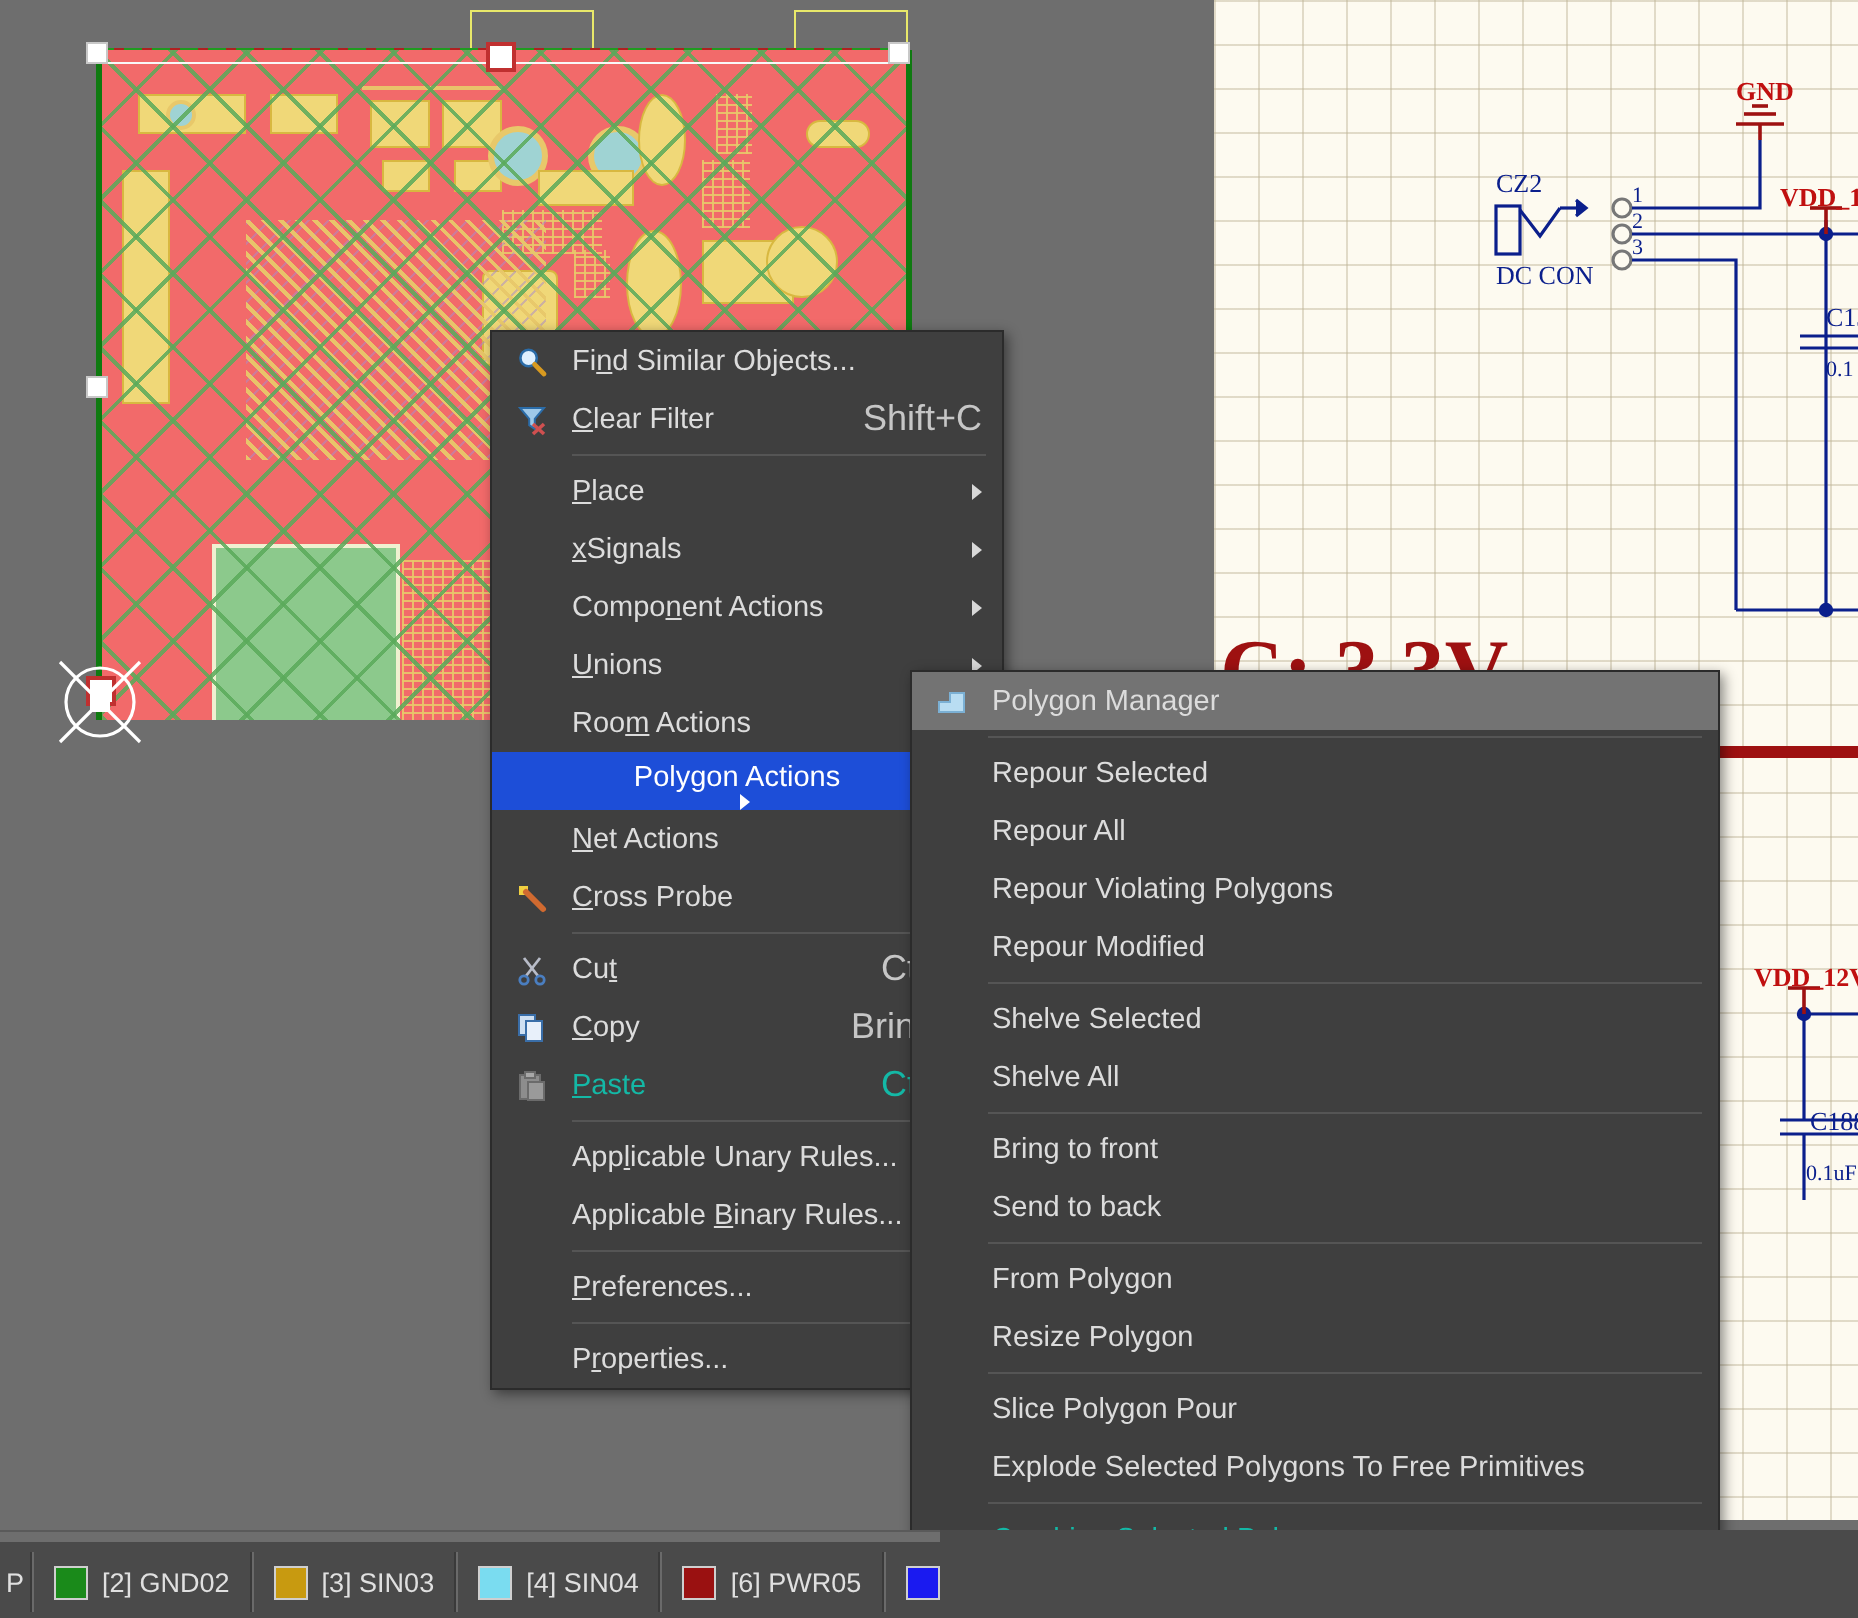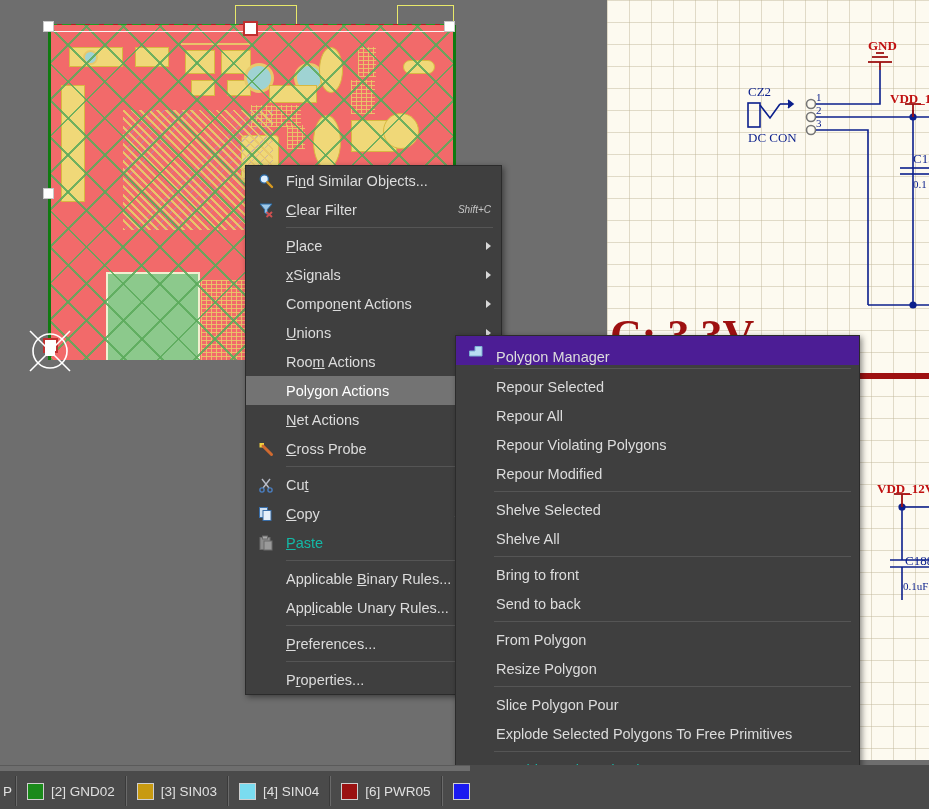--- a/index.html
+++ b/index.html
@@ -180,28 +180,27 @@
     width: 40px;
     min-width: 40px;
     height: 29px;
     display: flex;
     align-items: center;
     justify-content: center;
   }
   .mi .lbl { flex: 1; color: #dcdcdc; }
   .mi .acc {
     color: #c6c6c6;
-    font-size: 10px;
+    font-size: 18px;
     padding-left: 24px;
-    font-style: italic;
   }
   .mi.disabled .lbl, .mi.disabled .acc { color: #14b8a6; }
-  .mi.sel { background: #737373; }
+  .mi.sel { background: #1d4ed8; flex-direction: column; }
   .mi.sel .lbl { color: #ffffff; }
-  .mi.hover-light { background: #4c1d95; align-items: flex-end; }
+  .mi.hover-light { background: #737373; }
   .mi u { text-decoration: underline; }
   .arrow {
     width: 0; height: 0;
     border-left: 5px solid #d8d8d8;
     border-top: 4px solid transparent;
     border-bottom: 4px solid transparent;
     margin-left: 8px;
   }
   .mi.sel .arrow { border-left-color: #ffffff; }
   .sep {
@@ -496,25 +495,25 @@
             <rect x="4.5" y="1" width="5" height="3" fill="#a8a8a8" stroke="#6b6b6b"></rect>
             <rect x="6" y="6" width="8" height="9" fill="#9a9a9a" stroke="#6b6b6b"></rect>
           </svg>
         </span>
         <span class="lbl"><u>P</u>aste</span>
         <span class="acc">Ctrl+V</span>
       </div>
       <div class="sep"></div>
       <div class="mi">
         <span class="ic"></span>
+        <span class="lbl">App<u>l</u>icable Unary Rules...</span>
+      </div>
+      <div class="mi">
+        <span class="ic"></span>
         <span class="lbl">Applicable <u>B</u>inary Rules...</span>
-      </div>
-      <div class="mi">
-        <span class="ic"></span>
-        <span class="lbl">App<u>l</u>icable Unary Rules...</span>
       </div>
       <div class="sep"></div>
       <div class="mi">
         <span class="ic"></span>
         <span class="lbl"><u>P</u>references...</span>
       </div>
       <div class="sep"></div>
       <div class="mi">
         <span class="ic"></span>
         <span class="lbl">P<u>r</u>operties...</span>

